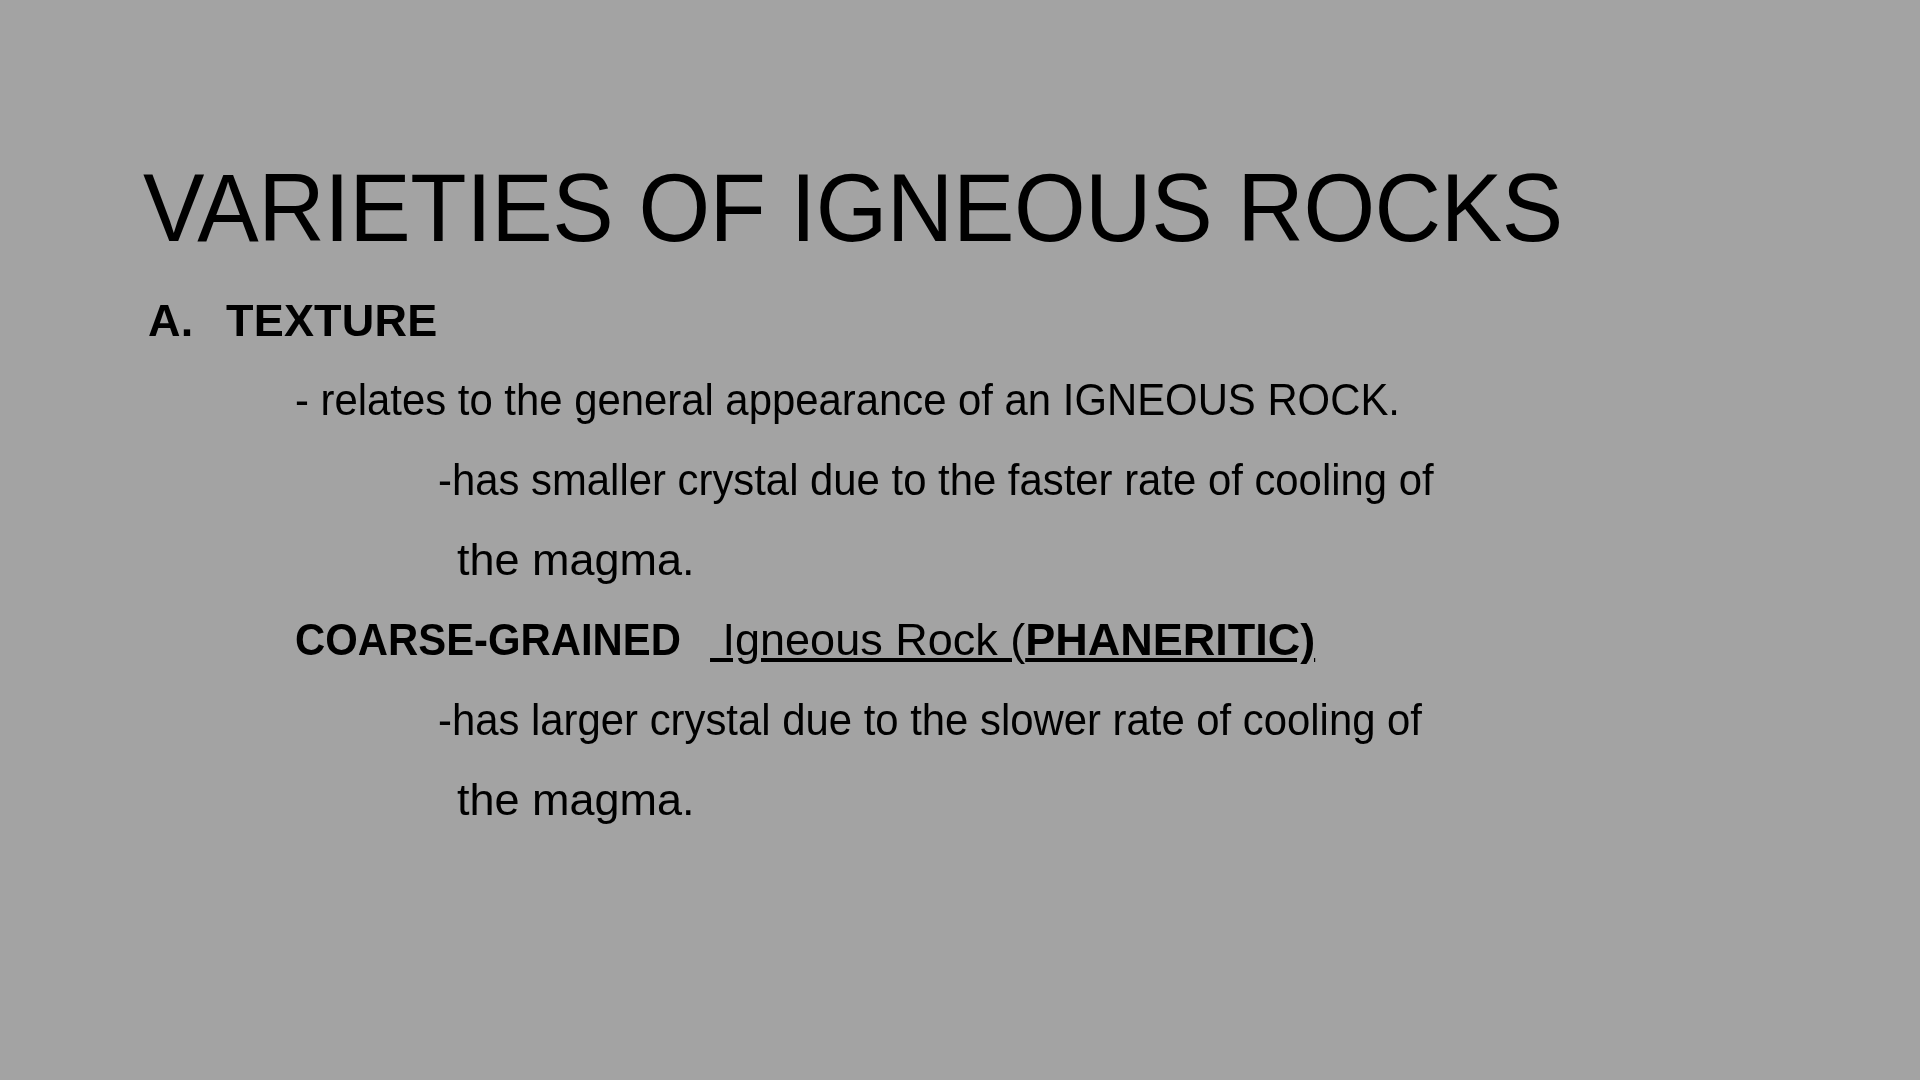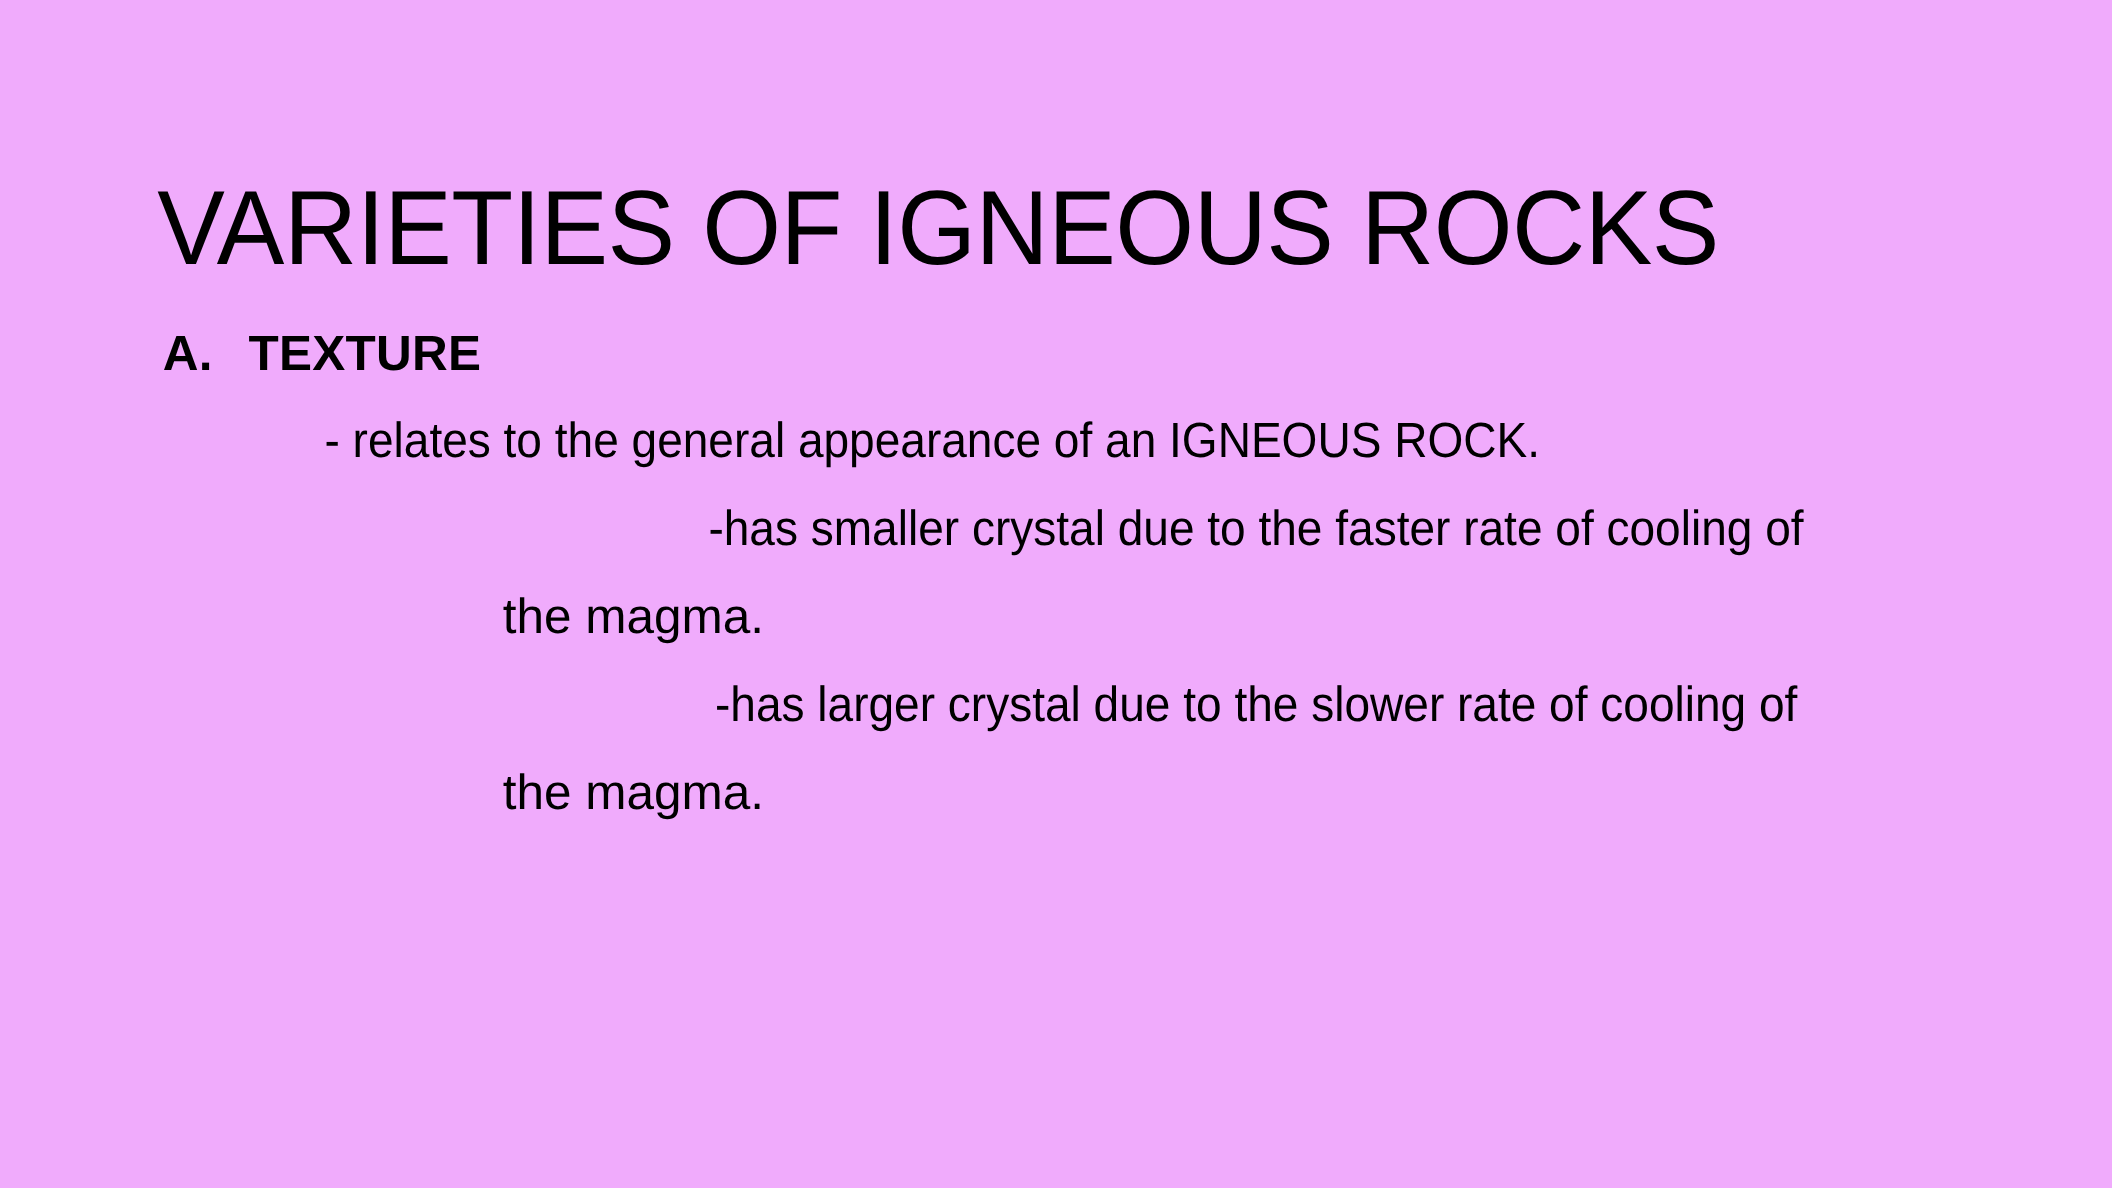--- a/index.html
+++ b/index.html
@@ -6,21 +6,21 @@
   html, body {
     margin: 0;
     padding: 0;
     background: #ffffff;
   }
 
   #slide {
     position: relative;
     width: 1920px;
     height: 1080px;
-    background: #f0abfc;
+    background: #a3a3a3;
     overflow: hidden;
     font-family: "Liberation Sans", sans-serif;
     color: #000000;
     -webkit-font-smoothing: antialiased;
   }
 
   
   #slide-title {
     position: absolute;
     left: 143px;
@@ -60,21 +60,21 @@
     letter-spacing: 0.2px;
   }
   .line-heading .marker {
     display: inline-block;
     min-width: 78px;
   }
 
   
   .indent-1 { padding-left: 295px; text-decoration: underline; }
   
-  .indent-2 { padding-left: 438px; text-align: center; }
+  .indent-2 { padding-left: 438px; }
   
   .indent-2b { padding-left: 457px; }
 
   .b { font-weight: 700; }
 
   
   .narrow {
     font-family: "Liberation Sans Narrow", "Liberation Sans", sans-serif;
     display: inline-block;
     transform: scaleX(0.93);
@@ -100,20 +100,23 @@
 
 
     <div class="line indent-2">
       <span class="narrow">-has smaller crystal due to the faster rate of cooling of</span>
     </div>
 
     <div class="line indent-2b">
       <span>the magma.</span>
     </div>
 
+    <div class="line indent-1">
+      <span class="b narrow">COARSE-GRAINED</span><span> Igneous Rock (</span><span class="b">PHANERITIC)</span>
+    </div>
 
     <div class="line indent-2">
       <span class="narrow">-has larger crystal due to the slower rate of cooling of</span>
     </div>
 
     <div class="line indent-2b">
       <span>the magma.</span>
     </div>
 
   </div>

